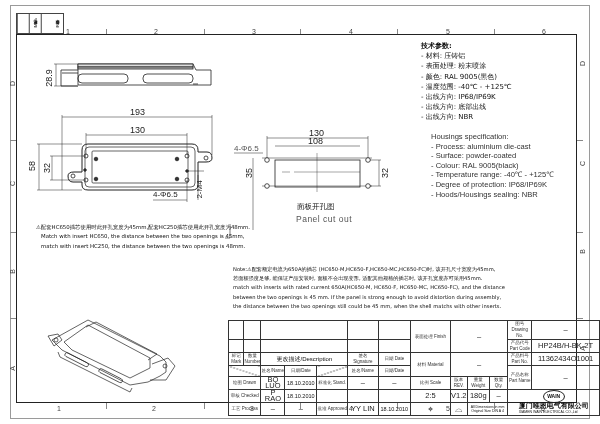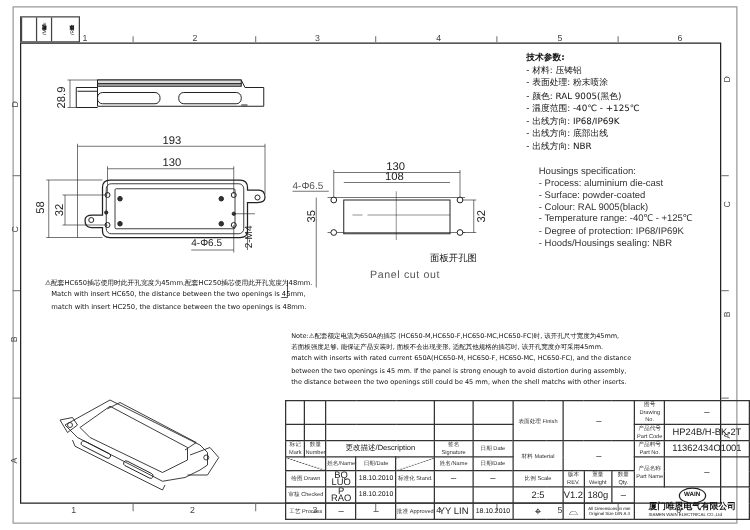--- a/index.html
+++ b/index.html
@@ -10,21 +10,21 @@
   .zone-t{position:absolute;top:28px;font-size:7px;color:#444;}
   .zone-b{position:absolute;top:405px;font-size:7px;color:#444;}
   .zone-side{position:absolute;font-size:7px;color:#444;transform:rotate(-90deg);}
   .tick{position:absolute;background:#888;}
   .revbox{position:absolute;left:16px;top:13px;width:48px;height:21px;border:1px solid #444;box-sizing:border-box;display:flex;}
   .revbox div{border-right:1px solid #444;flex:1;font-size:4px;writing-mode:vertical-rl;transform:rotate(180deg);display:flex;align-items:center;justify-content:center;}
   .spec-cn{position:absolute;left:421px;top:41px;font-size:7px;line-height:10.2px;font-family:"DejaVu Sans",sans-serif;}
   .spec-en{position:absolute;left:431px;top:132px;font-size:7.6px;line-height:9.6px;color:#333;}
   .note1{position:absolute;left:36px;top:223px;font-size:5.4px;line-height:9.3px;font-family:"DejaVu Sans",sans-serif;white-space:nowrap;}
   .note2{position:absolute;left:233px;top:265px;font-size:5.2px;line-height:9.2px;font-family:"DejaVu Sans",sans-serif;white-space:nowrap;}
-  .cut-cn{position:absolute;left:297px;top:202px;font-size:7.5px;font-family:"DejaVu Sans",sans-serif;margin-left:47px;}
+  .cut-cn{position:absolute;left:297px;top:202px;font-size:7.5px;font-family:"DejaVu Sans",sans-serif;}
   .cut-en{position:absolute;left:296px;top:214px;font-size:8.5px;color:#555;letter-spacing:0.5px;}
   .dim{position:absolute;font-size:9px;color:#222;}
   table.tb{position:absolute;left:228px;top:320px;border-collapse:collapse;font-size:5px;}
   table.tb td{border:1px solid #333;text-align:center;padding:0;line-height:6px;}
   .sm{font-size:4.5px;line-height:5px;color:#333;}
   .val{font-size:7.5px;color:#222;}
   .logo-c{display:inline-block;border:1px solid #222;border-radius:50%;width:20px;height:11px;font-size:5px;line-height:11px;text-align:center;vertical-align:middle;font-weight:bold;}
 </style>
 </head>
 <body>

